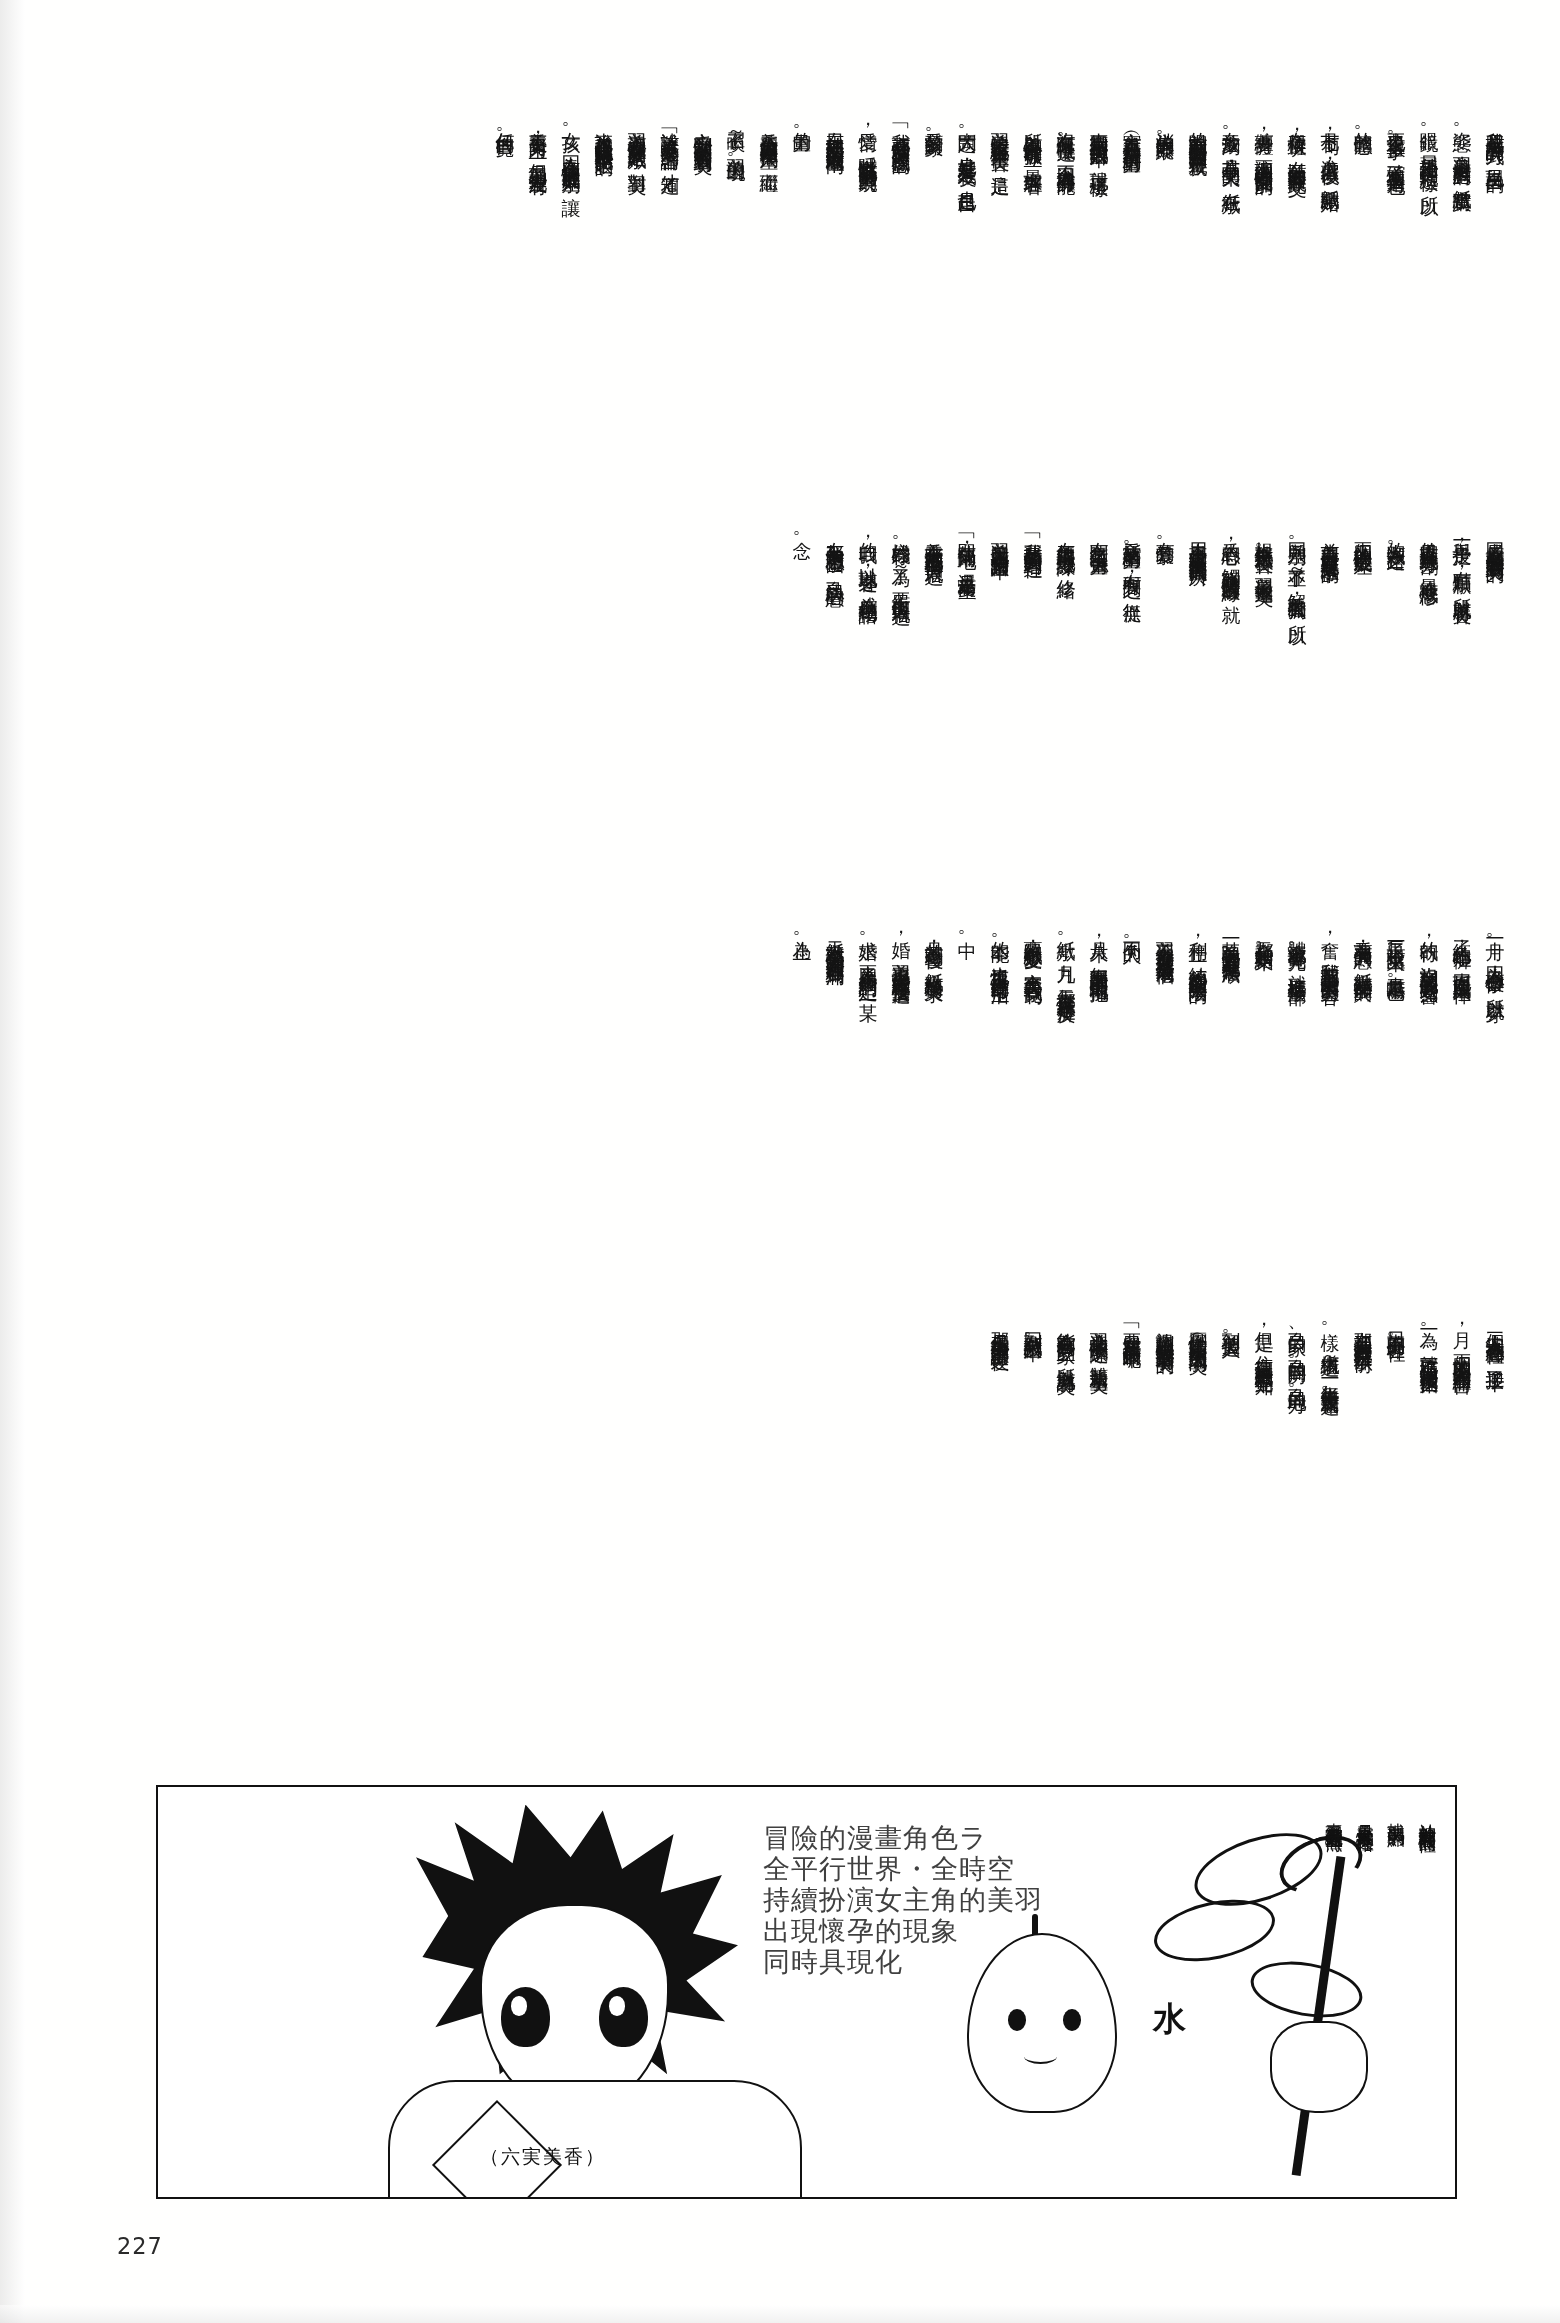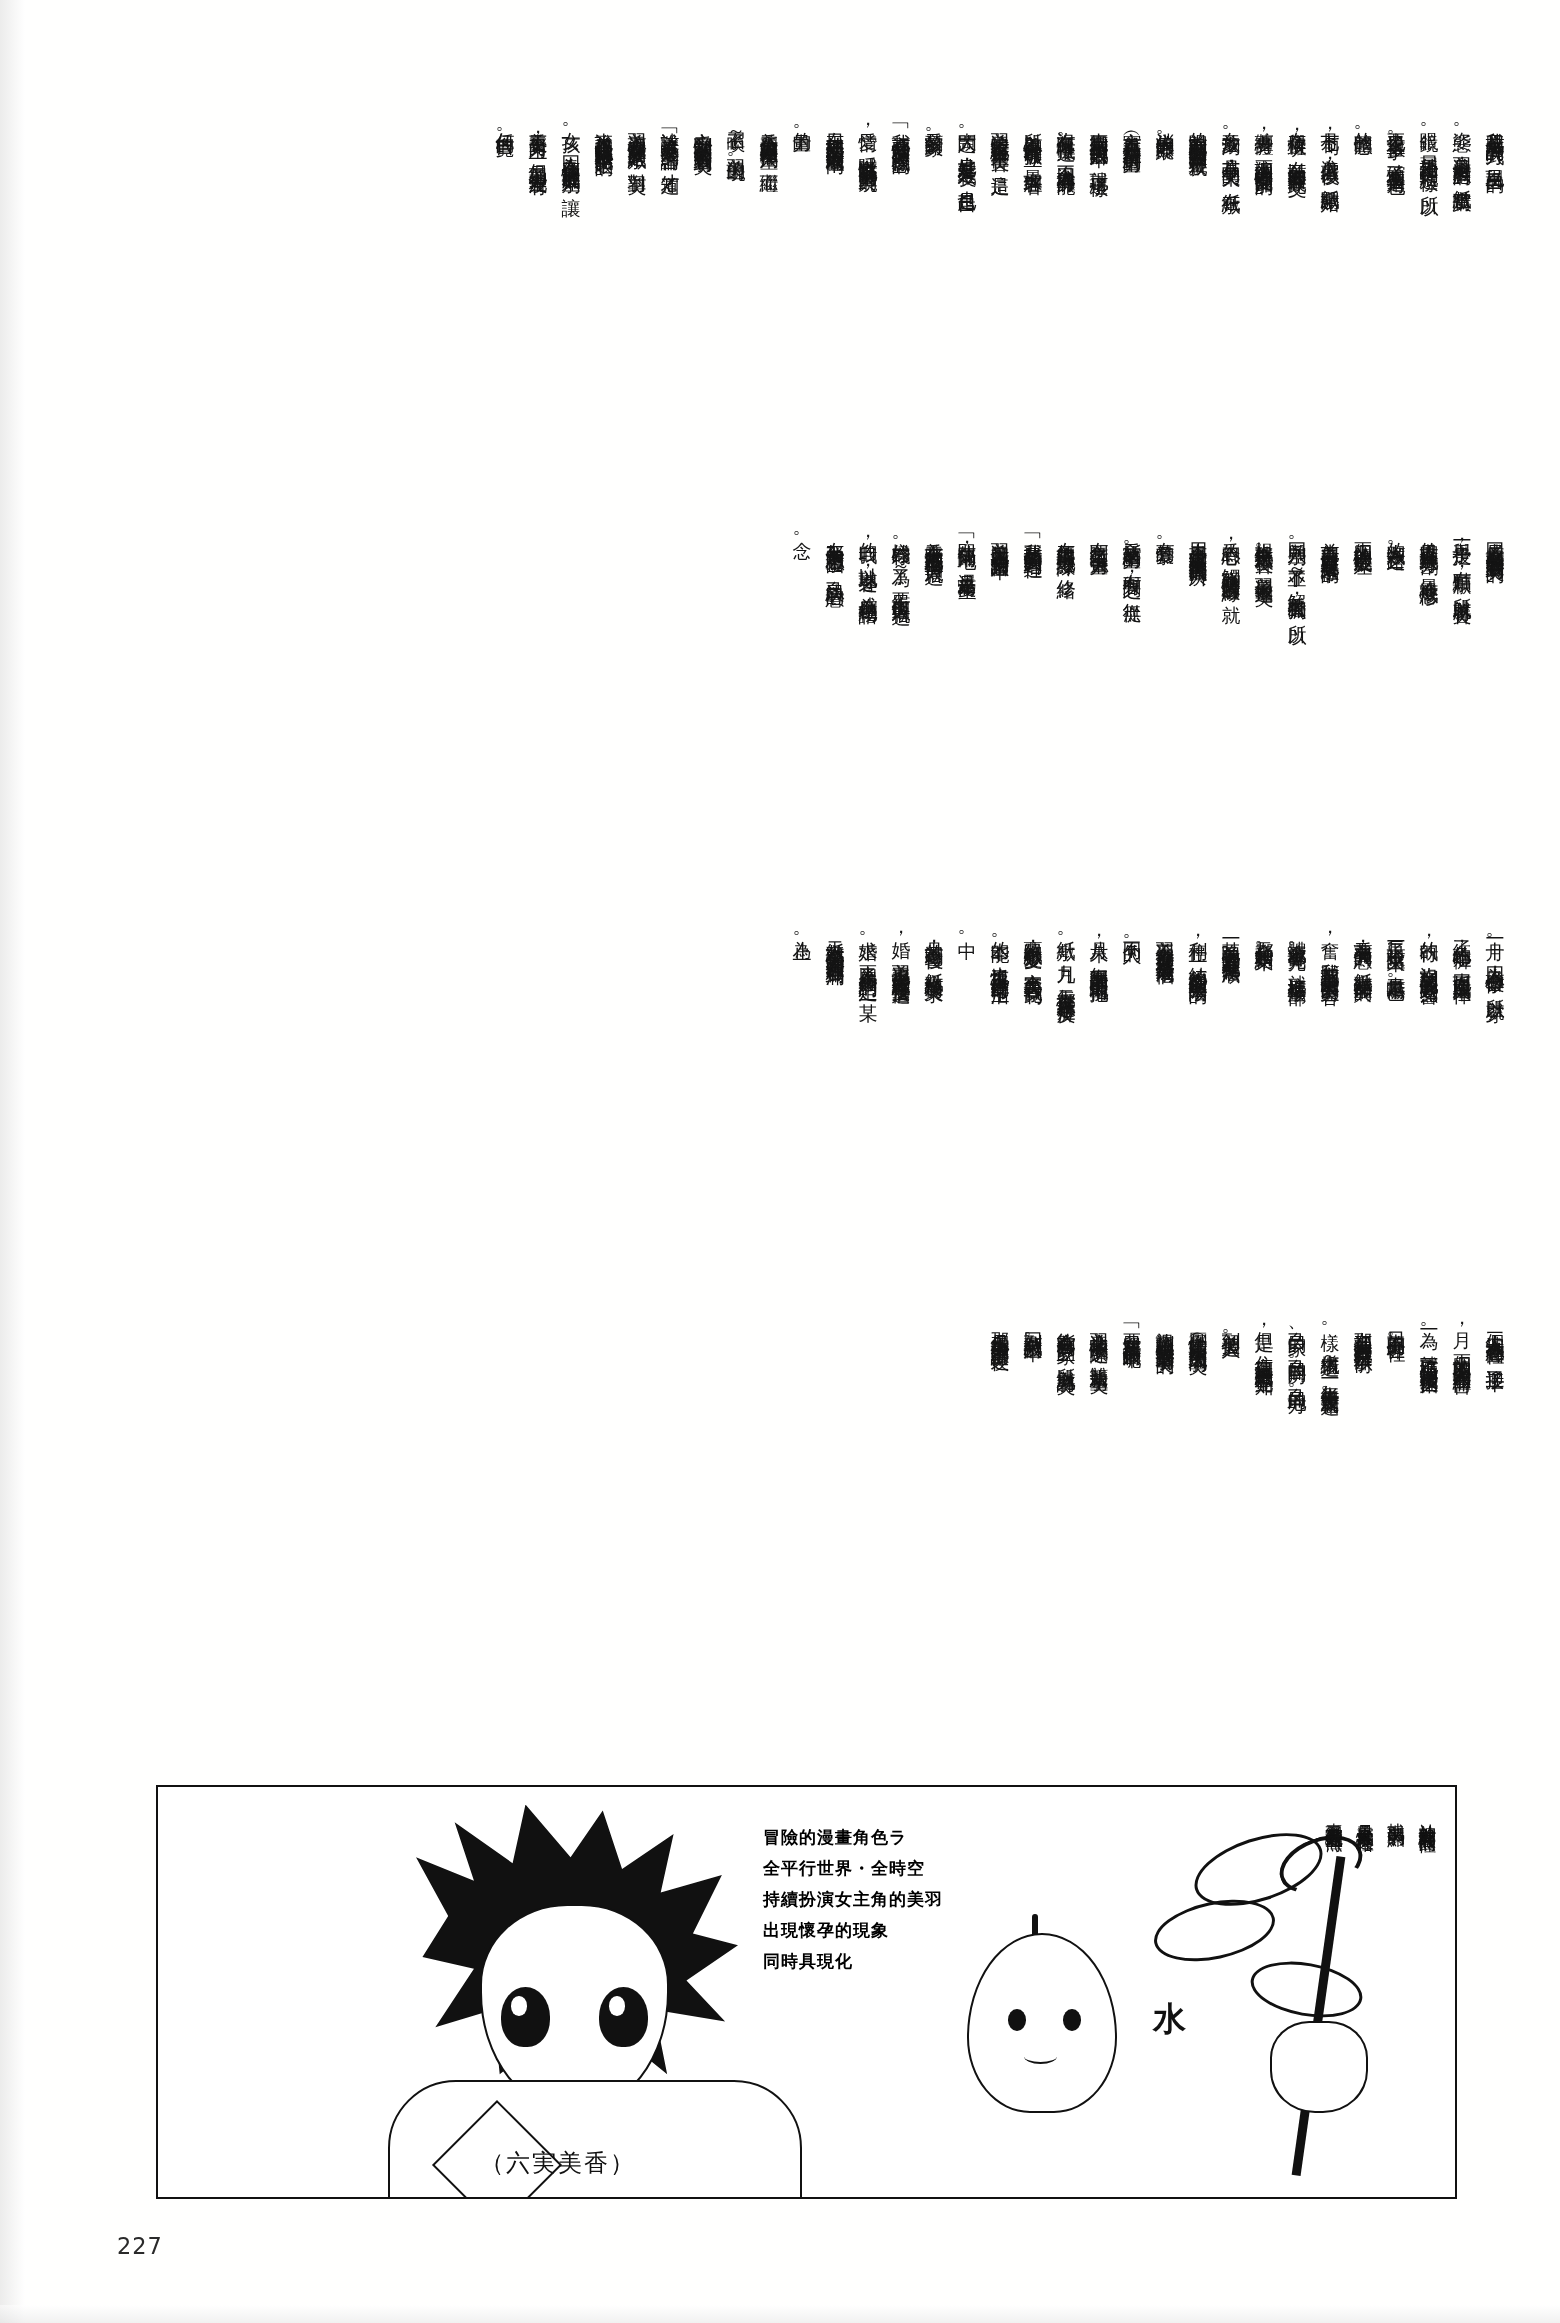--- a/index.html
+++ b/index.html
@@ -103,32 +103,32 @@
   }
   #pt1 { right: 13.7px; top: 21.5px; }
   #pt2 { right: 45px; top: 21.5px; }
   #pt3 { right: 76px; top: 21.5px; }
   #pt4 { right: 107px; top: 21.5px; }
 
   .panel-htext {
     position: absolute;
     left: 605px;
     top: 35px;
-    font-size: 17px;
+    font-size: 27px;
     line-height: 31px;
     letter-spacing: 1px;
-    color: #000000;
+    color: #404040;
     white-space: pre-line;
-    font-weight: 700;
+    font-weight: 400;
   }
   .char-label {
     position: absolute;
     left: 322px;
-    bottom: 18px;
-    font-size: 24px;
+    bottom: 27px;
+    font-size: 19px;
     letter-spacing: 2px;
     color: #111;
   }
   .water-label {
     position: absolute;
     left: 995px;
     top: 210px;
     font-size: 33px;
     color: #111;
     font-weight: 700;

